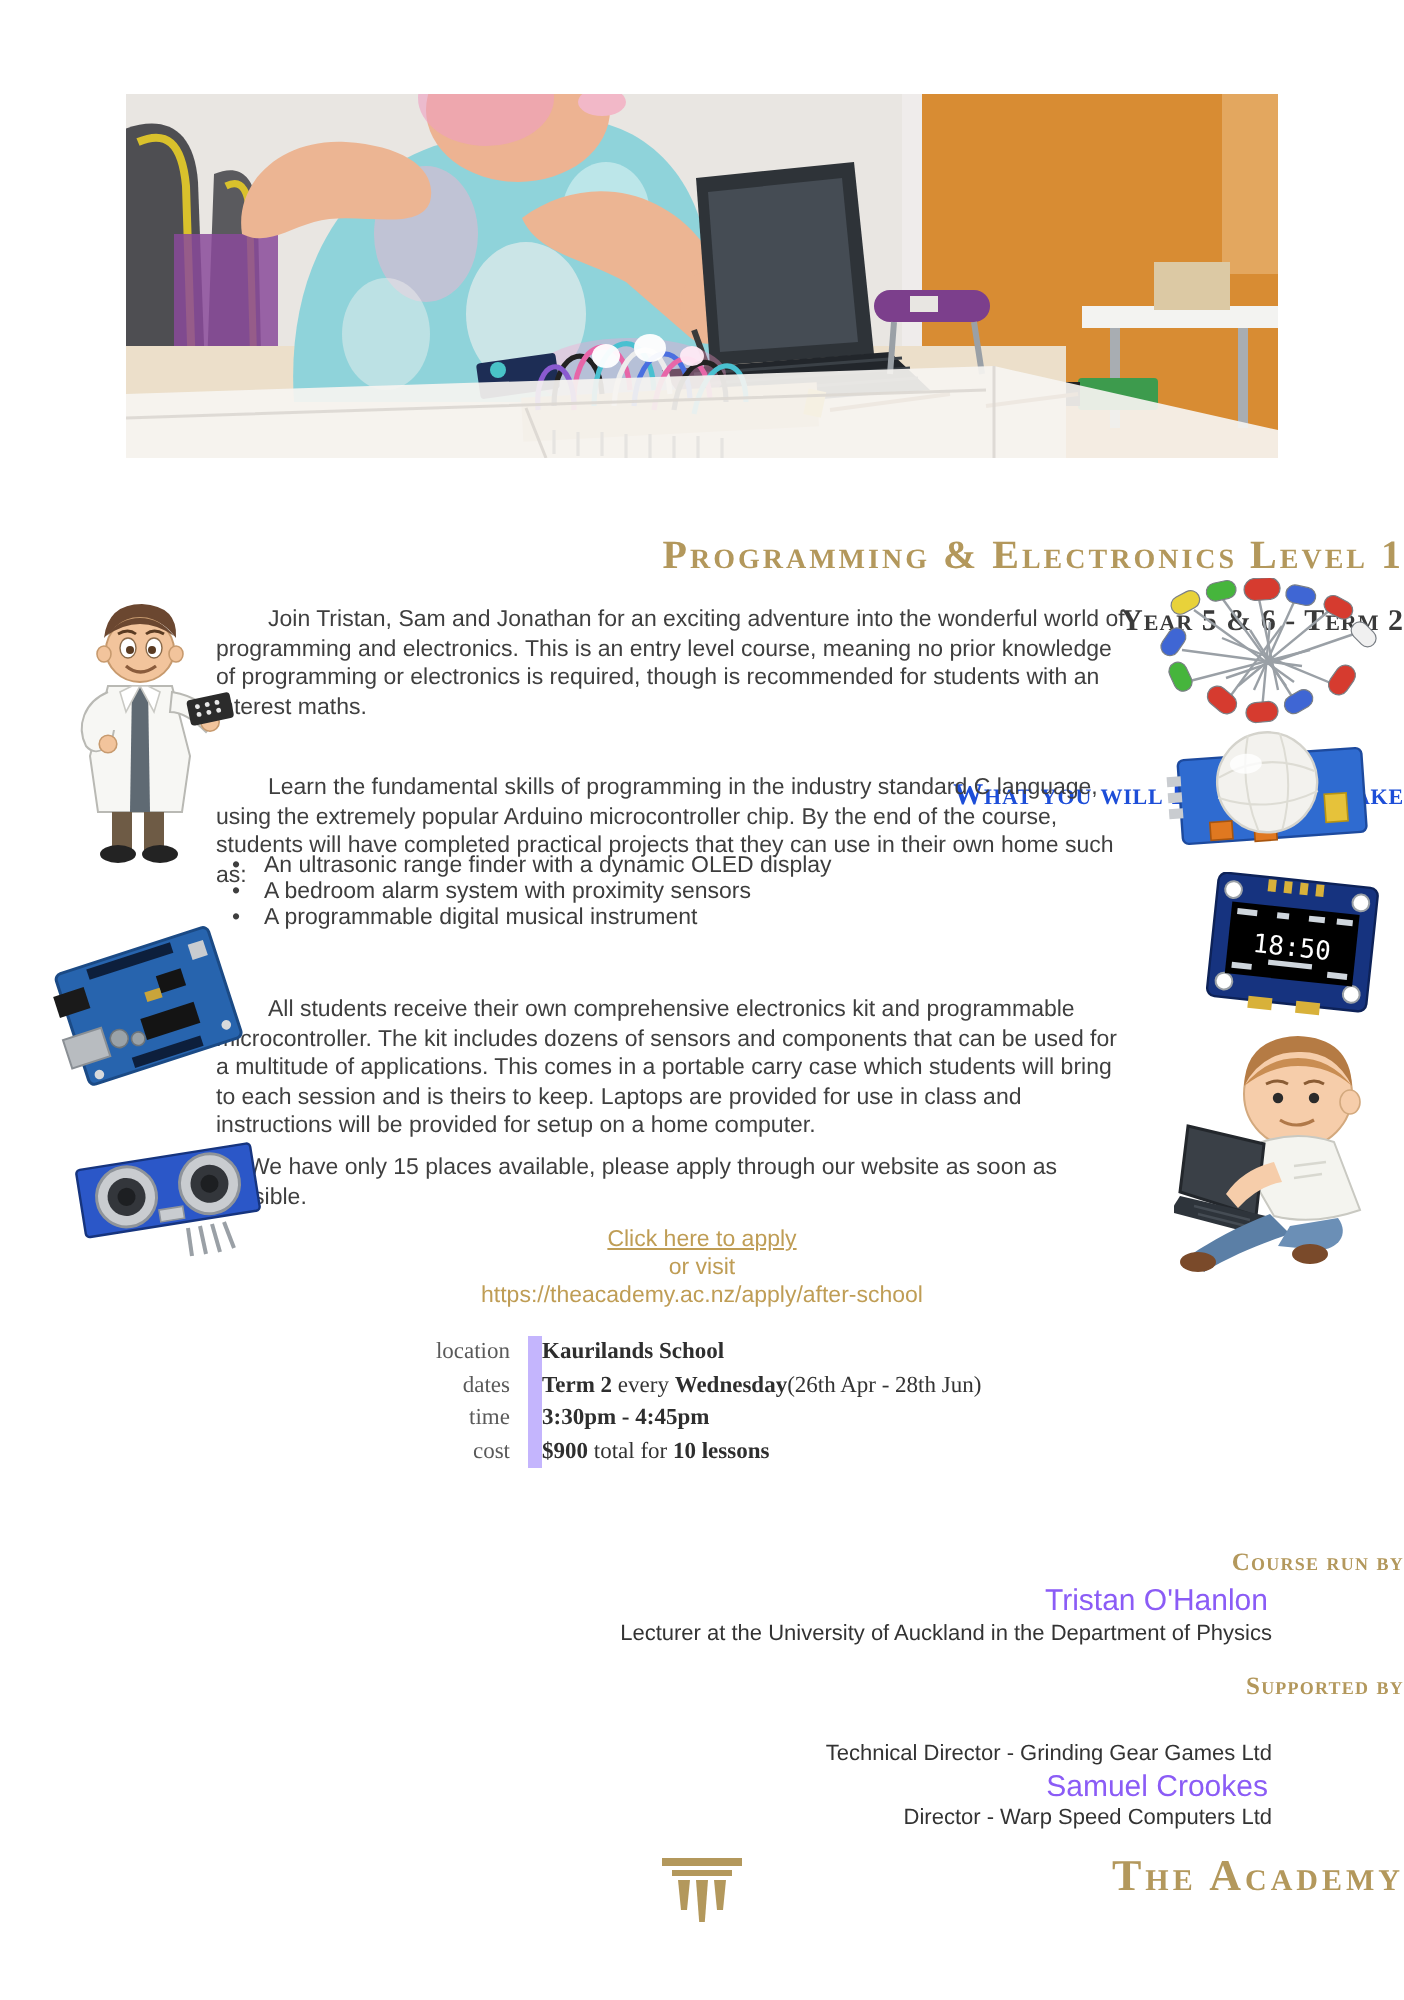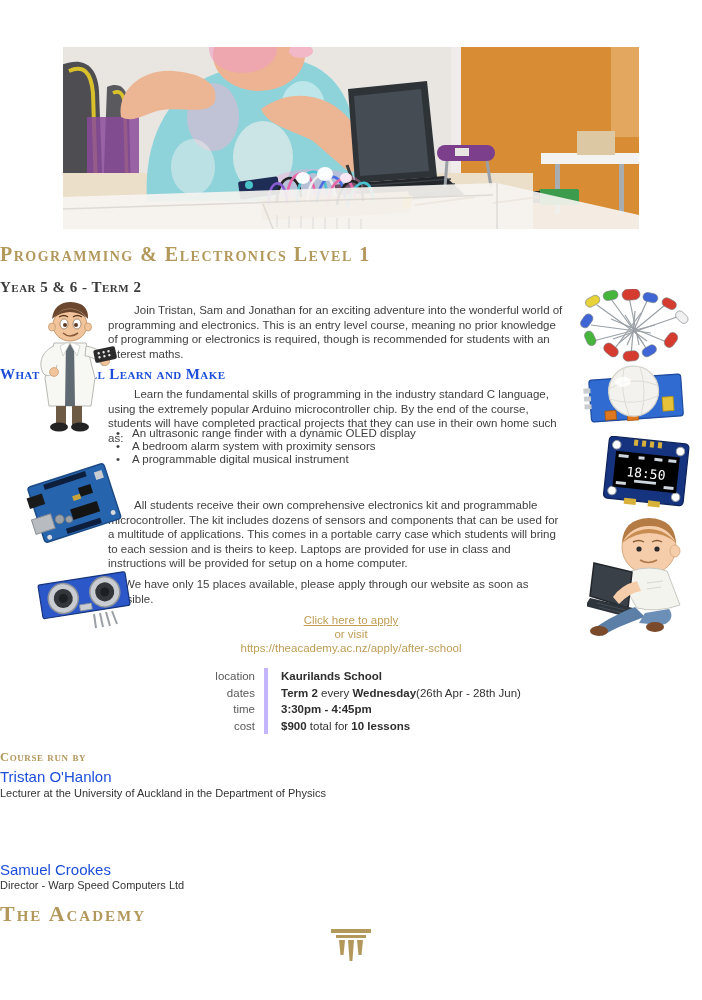--- a/index.html
+++ b/index.html
@@ -4,21 +4,21 @@
 <style>
   * { margin:0; padding:0; box-sizing:border-box; }
   html,body { background:#ffffff; }
   .page {
     position:relative; width:702px; height:1000px; margin:0 auto;
     background:#ffffff; overflow:hidden;
     font-family:"Liberation Sans", sans-serif; color:#3d3d3d;
   }
   .abs { position:absolute; }
   .smallcaps { font-family:"Liberation Serif", serif; font-variant:small-caps; }
-  .center { text-align:left; }
+  .center { text-align:right;margin-top:24px; }
   .col { left:108px; width:460px; }
 
   .hero { left:63px; top:47px; width:576px; height:182px; }
   .hero svg { display:block; }
 
   .title { left:0; top:243px; width:702px; font-size:20px; letter-spacing:1.5px;
            color:#b3985c; font-weight:600; }
   .subtitle { left:0; top:279px; width:702px; font-size:15px; letter-spacing:.5px;
            color:#3a3a3a; font-weight:700; }
 
@@ -33,28 +33,28 @@
   .bullets li::before { content:"•"; position:absolute; left:8px; color:#3f3f3f; }
   .h-kit { top:479px; }
   .kit-body { top:498px; }
   .places { top:577px; text-indent:16px; }
 
   .apply { left:0; top:613px; width:702px; text-align:center;
            font-size:11.5px; line-height:14px; color:#bf9d55; }
   .apply a { color:#bf9d55; text-decoration:underline; cursor:pointer; }
 
   .details { left:186px; top:668px; display:grid; grid-template-columns:78px auto;
-           font-size:11.5px; line-height:16.5px; }
+           font-size:11.5px; line-height:16.5px;font-family:Liberation Serif, serif; }
   .details .lbl { text-align:right; color:#5a5a5a; padding-right:9px; }
-  .details .val { border-left:4px solid #c4b5fd; padding-left:13px; color:#333; }
+  .details .val { border-left:7px solid #c4b5fd; color:#333; }
   .details .val b { font-weight:700; color:#2e2e2e; }
 
   .gold-head { left:0; width:702px; font-size:12.5px; letter-spacing:.6px;
            color:#b3985c; font-weight:700; }
-  .person-name { left:0; width:634px; font-size:15px; color:#1d4ed8; }
+  .person-name { left:0; width:634px; font-size:15px; color:#8b5cf6; }
   .person-role { left:0; width:636px; font-size:11px; color:#333; }
 
   .logo-text { left:0; top:901px; width:702px; font-size:22px; letter-spacing:2px;
            color:#b3985c; font-weight:600; }
   .logo-icon { left:329px; top:929px; }
   .side-img svg { display:block; }
 </style>
 </head>
 <body>
 
@@ -177,20 +177,22 @@
     <div class="lbl">time</div>
     <div class="val"><b>3:30pm - 4:45pm</b></div>
     <div class="lbl">cost</div>
     <div class="val"><b>$900</b><span> total for </span><b>10 lessons</b></div>
   </div>
 
   <div class="abs gold-head smallcaps center" style="top:750px">Course run by</div>
   <div class="abs person-name center" style="top:768px">Tristan O'Hanlon</div>
   <div class="abs person-role center" style="top:787px">Lecturer at the University of Auckland in the Department of Physics</div>
 
+  <div class="abs gold-head smallcaps center" style="top:812px">Supported by</div>
+  <div class="abs person-role center" style="top:847px">Technical Director - Grinding Gear Games Ltd</div>
   <div class="abs person-name center" style="top:861px">Samuel Crookes</div>
   <div class="abs person-role center" style="top:879px">Director - Warp Speed Computers Ltd</div>
 
   <div class="abs logo-text smallcaps center">The Academy</div>
   <div class="abs logo-icon">
     <svg width="44" height="40" viewBox="0 0 44 40">
       <g fill="#b3985c">
         <rect x="2" y="0" width="40" height="4"></rect>
         <rect x="7" y="6" width="30" height="3"></rect>
         <polygon points="10,11 16,11 14.5,26 11.5,26"></polygon>

